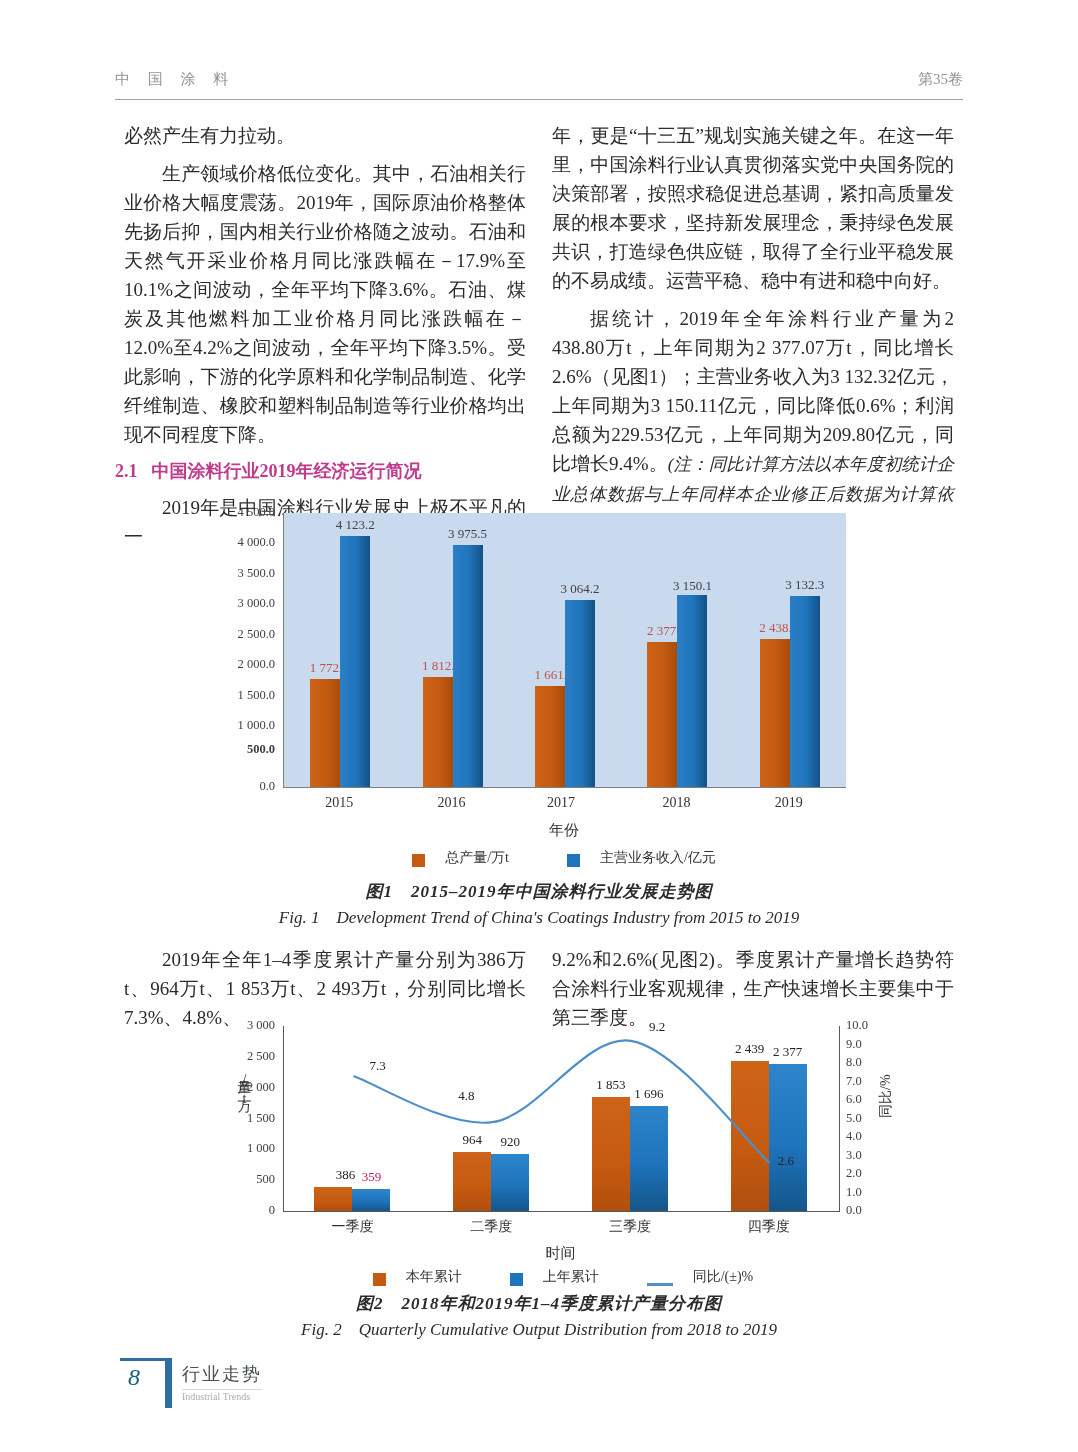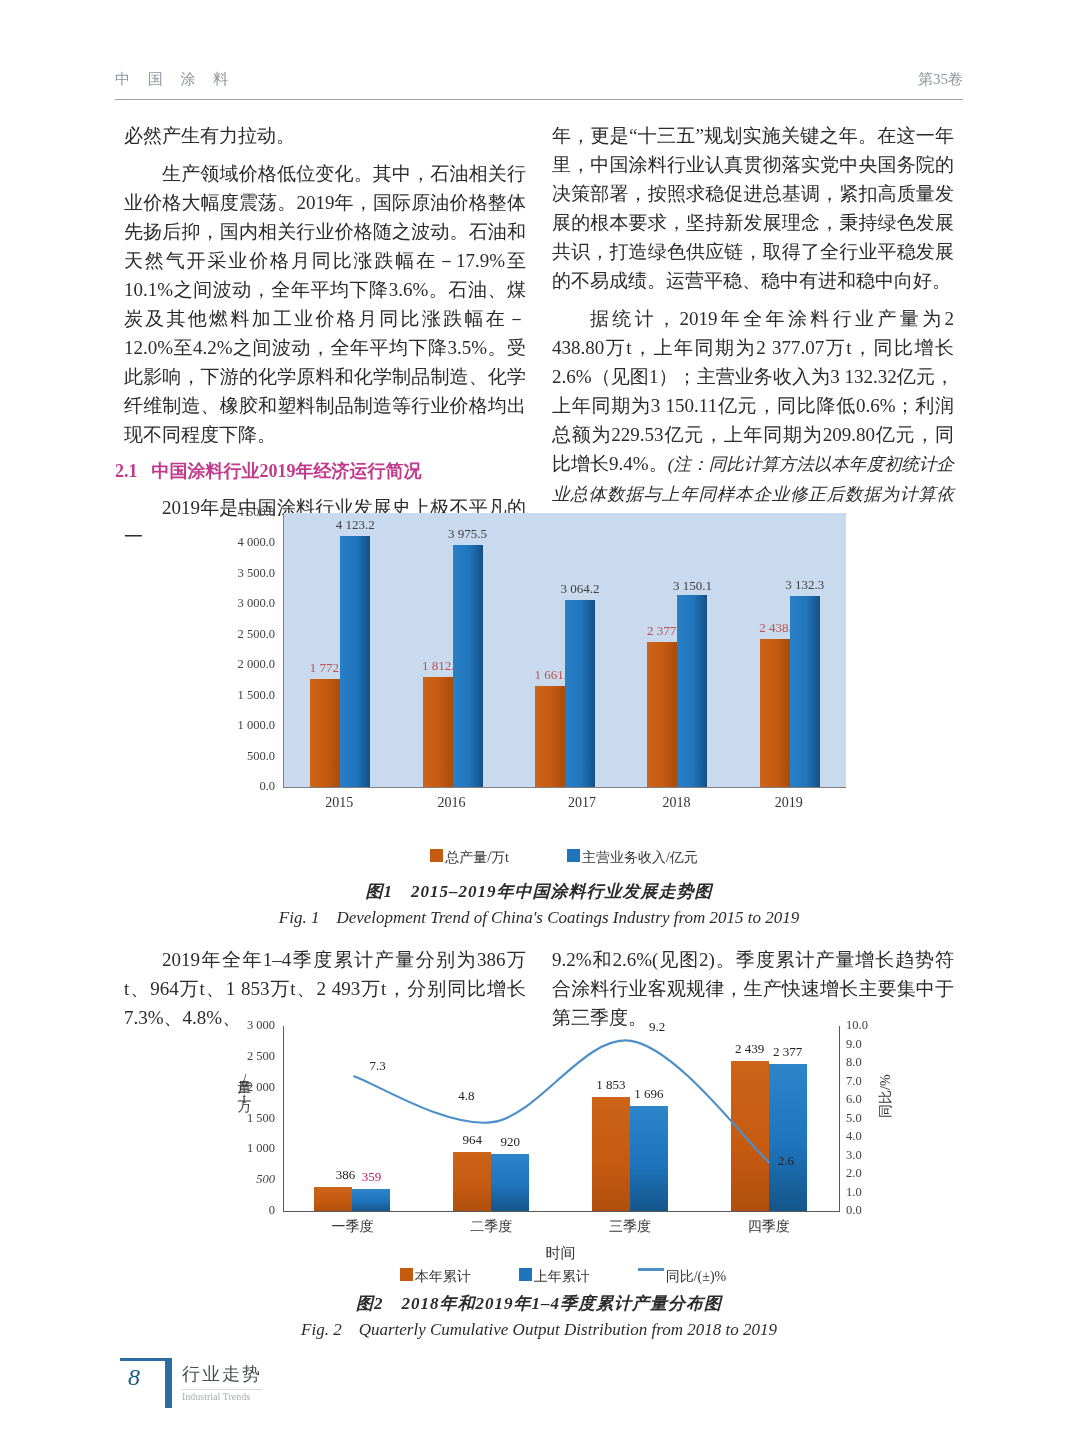--- a/index.html
+++ b/index.html
@@ -25,21 +25,21 @@
   h2.sec .no{margin-right:18px;font-weight:500;}
   h3.sub{margin:6px 0 4px 0;font-size:18px;line-height:26px;font-weight:600;color:#c13a8c;}
   h3.sub .no{margin-right:14px;}
 
   
   .chart{position:absolute;left:115px;width:848px;}
   .tick{position:absolute;font-size:12.5px;color:#404040;white-space:nowrap;}
   .xlab{position:absolute;font-size:14px;color:#333;text-align:center;}
   .axtitle{position:absolute;font-size:14px;color:#333;}
   .legend{position:absolute;display:flex;justify-content:center;gap:58px;font-size:14px;color:#333;}
-  .leg-item{display:flex;align-items:flex-start;gap:2px;}
+  .leg-item{display:flex;align-items:flex-end;gap:20px;}
   .sw{width:13px;height:13px;display:inline-block;}
   .sw-line{width:26px;height:3px;display:inline-block;}
 
   
   #c1{top:505px;height:368px;}
   #c1 .plot{position:absolute;left:168px;top:8px;width:562px;height:274px;
             background:#c9daee;border-left:1px solid #7f7f7f;border-bottom:1px solid #7f7f7f;}
   #c1 .yt{left:0;width:160px;text-align:right;}
   .bar{position:absolute;bottom:0;}
   .bar-lbl{position:absolute;font-size:13px;white-space:nowrap;transform:translateX(-50%);}
@@ -129,30 +129,31 @@
       </div>
     <div id="c1yticks">
         <div class="tick yt" style="top: 0px;">4 500.0</div>
         <div class="tick yt" style="top: 30.4444px;">4 000.0</div>
         <div class="tick yt" style="top: 60.8889px;">3 500.0</div>
         <div class="tick yt" style="top: 91.3333px;">3 000.0</div>
         <div class="tick yt" style="top: 121.778px;">2 500.0</div>
         <div class="tick yt" style="top: 152.222px;">2 000.0</div>
         <div class="tick yt" style="top: 182.667px;">1 500.0</div>
         <div class="tick yt" style="top: 213.111px;">1 000.0</div>
-        <div class="tick yt" style="top: 244px;">500.0</div>
+        <div class="tick yt" style="top: 237px; font-weight: bold;">500.0</div>
         <div class="tick yt" style="top: 274px;">0.0</div>
       </div>
     <div id="c1xlabs">
         <div class="xlab" style="left: 168.2px;">2015</div>
         <div class="xlab" style="left: 280.6px;">2016</div>
-        <div class="xlab" style="left: 411px; text-align: center;">2017</div>
+        <div class="xlab" style="left: 390px; text-align: center;">2017</div>
         <div class="xlab" style="left: 505.4px;">2018</div>
         <div class="xlab" style="left: 617.8px;">2019</div>
       </div>
+    <div class="axtitle ax-x">年份</div>
     <div class="legend">
       <span class="leg-item">
         <span class="sw" style="background:#c55a11;"></span>
         <span>总产量/万t</span>
       </span>
       <span class="leg-item">
         <span class="sw" style="background:#1f74bc;"></span>
         <span>主营业务收入/亿元</span>
       </span>
     </div>
@@ -199,21 +200,21 @@
         <div class="line-lbl" style="left: 174.125px; top: 62.2px; z-index: 4;">4.8</div>
         <div class="line-lbl" style="left: 364.875px; top: -7.2px; z-index: 4;">9.2</div>
         <div class="line-lbl" style="left: 493.625px; top: 126.9px; z-index: 4;">2.6</div>
       </div>
     <div id="c2yticksL">
         <div class="tick ytl" style="top: 0px;">3 000</div>
         <div class="tick ytl" style="top: 30.8333px;">2 500</div>
         <div class="tick ytl" style="top: 61.6667px;">2 000</div>
         <div class="tick ytl" style="top: 92.5px;">1 500</div>
         <div class="tick ytl" style="top: 123.333px;">1 000</div>
-        <div class="tick ytl" style="top: 154.167px; font-style: italic;">500</div>
+        <div class="tick ytl" style="top: 154.167px;">500</div>
         <div class="tick ytl" style="top: 185px;">0</div>
       </div>
     <div id="c2yticksR">
         <div class="tick ytr" style="top: 0px;">10.0</div>
         <div class="tick ytr" style="top: 18.5px;">9.0</div>
         <div class="tick ytr" style="top: 37px;">8.0</div>
         <div class="tick ytr" style="top: 55.5px;">7.0</div>
         <div class="tick ytr" style="top: 74px;">6.0</div>
         <div class="tick ytr" style="top: 92.5px;">5.0</div>
         <div class="tick ytr" style="top: 111px;">4.0</div>

